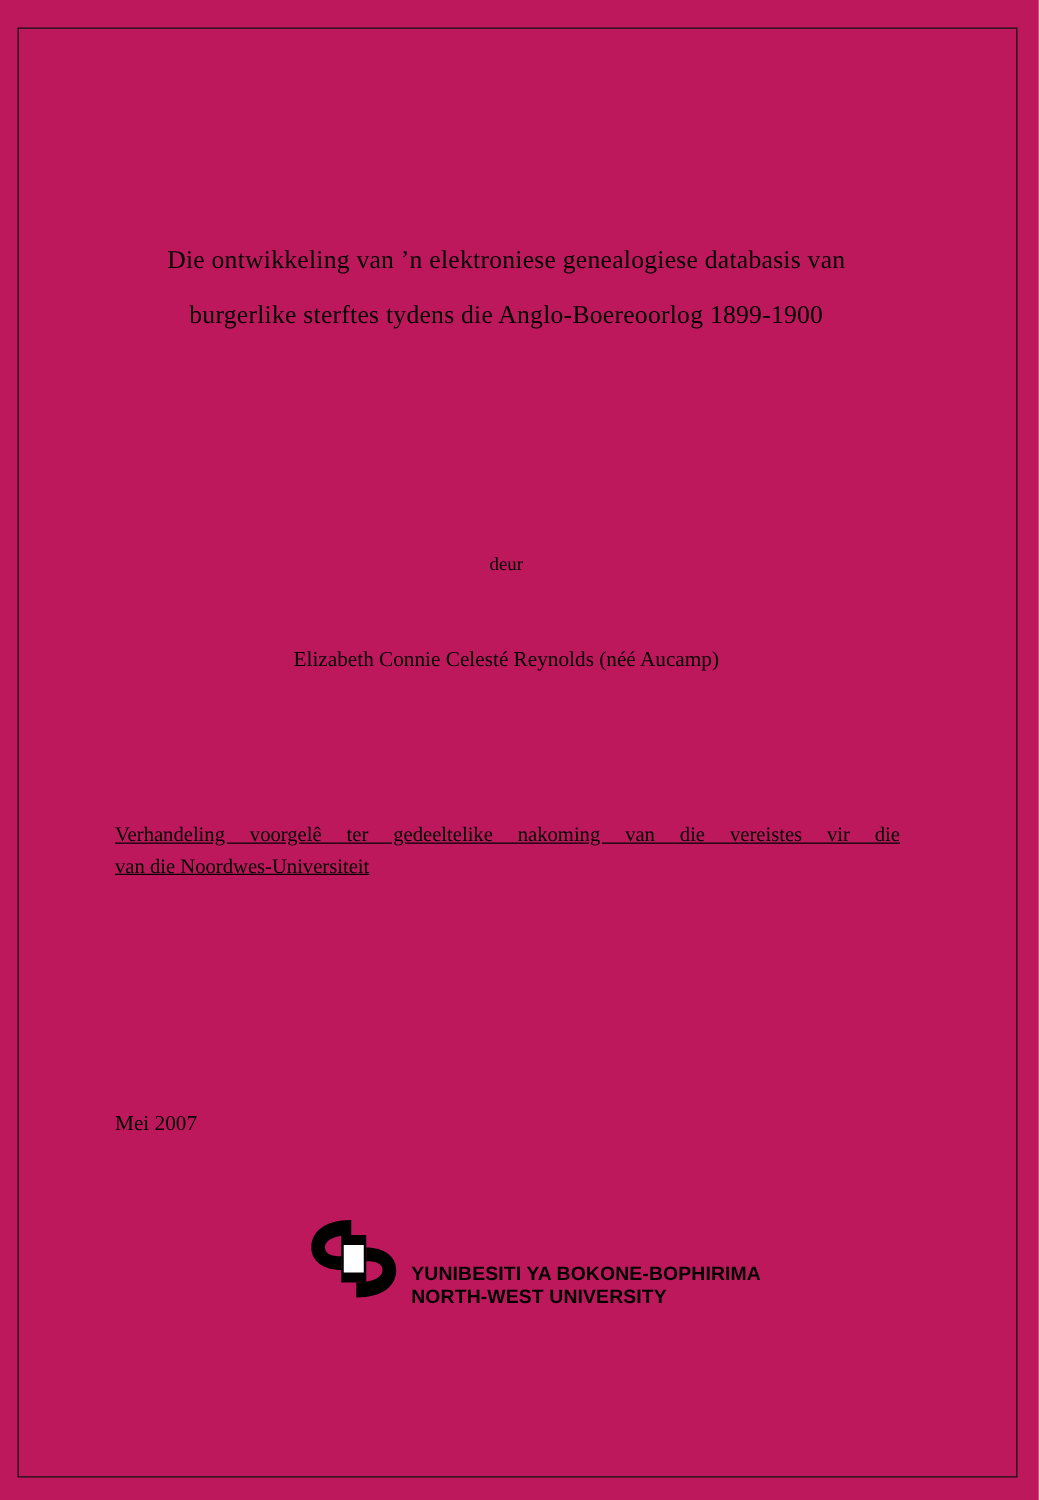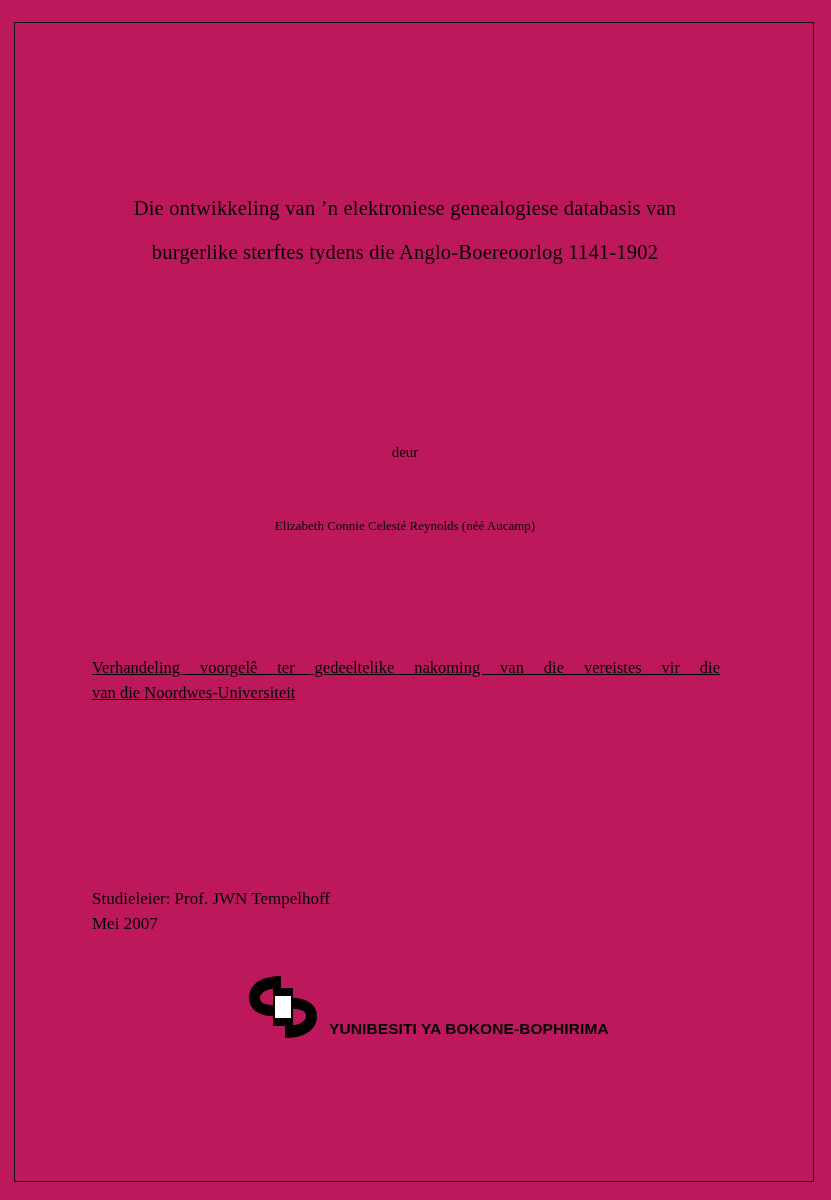--- a/index.html
+++ b/index.html
@@ -53,21 +53,21 @@
     text-align: center;
     font-size: 15px;
   }
 
   .author {
     position: absolute;
     left: 90px;
     top: 518px;
     width: 630px;
     text-align: center;
-    font-size: 13px;
+    font-size: 17px;
   }
 
   .abstract-block {
     position: absolute;
     left: 92px;
     top: 655px;
     width: 628px;
     font-size: 16.5px;
     line-height: 25px;
   }
@@ -126,44 +126,44 @@
 </style>
 </head>
 <body>
 
 <div class="page">
 
   <div class="page-border"></div>
 
   <div class="title-block">
     <div class="title-line">Die ontwikkeling van ’n elektroniese genealogiese databasis van</div>
-    <div class="title-line">burgerlike sterftes tydens die Anglo-Boereoorlog 1141-1902</div>
+    <div class="title-line">burgerlike sterftes tydens die Anglo-Boereoorlog 1899-1900</div>
   </div>
 
   <div class="by-label">deur</div>
 
   <div class="author">Elizabeth Connie Celesté Reynolds (néé Aucamp)</div>
 
   <div class="abstract-block">
     <p class="justify">Verhandeling voorgelê ter gedeeltelike nakoming van die vereistes vir die</p>
     <p>van die Noordwes-Universiteit</p>
   </div>
 
   <div class="supervisor-block">
-    <div>Studieleier: Prof. JWN Tempelhoff</div>
     <div>Mei 2007</div>
   </div>
 
   <div class="logo-block">
     <div class="logo-mark">
       <svg width="76" height="70" viewBox="0 0 76 70" xmlns="http://www.w3.org/2000/svg">
         <path d="M36 4 C14 4, 4 14, 4 26 C4 37, 14 44, 28 44 L28 33 C20 33, 15 31, 15 26 C15 20, 23 16, 36 16 L36 4 Z" fill="#000"></path>
         <path d="M40 66 C62 66, 72 56, 72 44 C72 33, 62 26, 48 26 L48 37 C56 37, 61 39, 61 44 C61 50, 53 54, 40 54 L40 66 Z" fill="#000"></path>
         <rect x="28" y="16" width="20" height="38" fill="#000"></rect>
         <rect x="30" y="24" width="16" height="22" fill="#fff"></rect>
       </svg>
     </div>
     <div class="logo-text">
       <div>YUNIBESITI YA BOKONE-BOPHIRIMA</div>
+      <div>NORTH-WEST UNIVERSITY</div>
     </div>
   </div>
 
 </div>
 
 </body></html>

